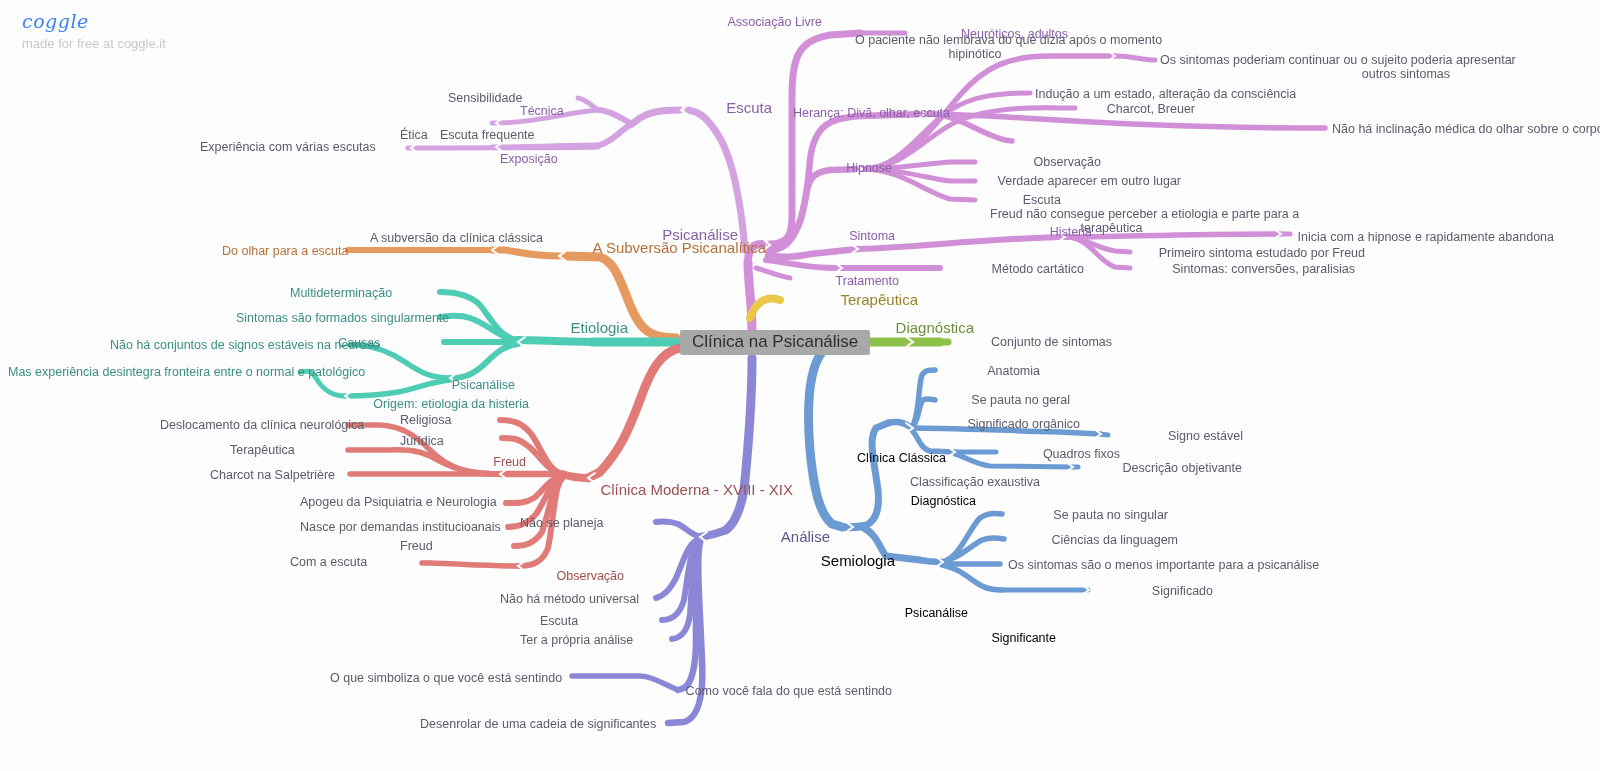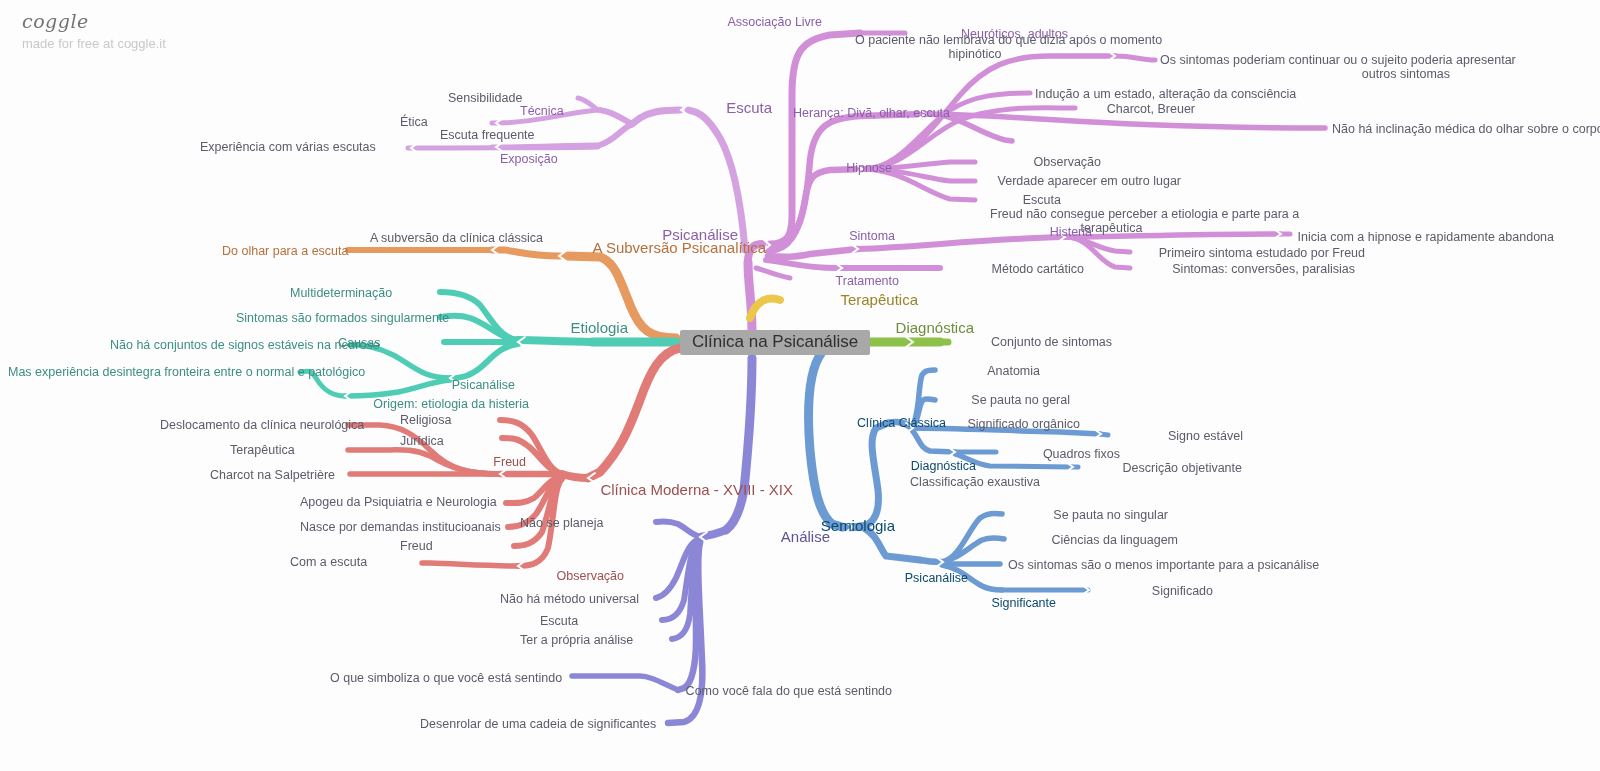--- a/index.html
+++ b/index.html
@@ -23,21 +23,21 @@
   }
   .brand {
     position: absolute;
     left: 22px; top: 10px;
     pointer-events: none;
   }
   .brand-name {
     font-family: "DejaVu Serif", serif;
     font-style: italic;
     font-size: 19px;
-    color: #737373;
+    color: #3b82f6;
     letter-spacing: .5px;
     line-height: 22px;
   }
   .brand-sub {
     font-size: 13px;
     color: #c9c9c9;
     line-height: 18px;
     margin-top: 3px;
   }
   .node {
@@ -62,21 +62,21 @@
   .node.center{ text-align: center; }
 
   .lvl1 { font-size: 15px; }
   .lvl2 { font-size: 12.5px; }
 
   
   .c-purple { color: #8a5fa8; }
   .c-orange { color: #b5713b; }
   .c-teal   { color: #3c8e84; }
   .c-red    { color: #9e4f50; }
-  .c-blue   { color: #0c4a6e; }
+  .c-blue   { color: #000000; margin-top: 35px; }
   .c-green  { color: #6e8d3c; }
   .c-yellow { color: #9a8428; }
   .c-violet { color: #5d5590; }
   .c-grey   { color: #5b5b6b; }
 </style>
 </head>
 <body>
 
 <div id="stage">
 
@@ -355,21 +355,21 @@
   <div class="node lvl2 c-grey left" style="left:1135px; top:246px; width:230px;">Primeiro sintoma estudado por Freud</div>
   <div class="node lvl2 c-grey left" style="left:1135px; top:262px; width:220px;">Sintomas: conversões, paralisias</div>
 
   <div class="node lvl2 c-purple left" style="left:805px; top:229px; width:90px;">Sintoma</div>
   <div class="node lvl2 c-grey left" style="left:944px; top:262px; width:140px;">Método cartático</div>
   <div class="node lvl2 c-purple left" style="left:789px; top:274px; width:110px;">Tratamento</div>
 
   <div class="node lvl1 c-purple left" style="left:682px; top:101px; width:90px;">Escuta</div>
   <div class="node lvl2 c-purple right" style="left:520px; top:104px; width:80px;">Técnica</div>
   <div class="node lvl2 c-grey right" style="left:448px; top:91px; width:128px;">Sensibilidade</div>
-  <div class="node lvl2 c-grey right" style="left:400px; top:115px; width:88px;">Ética</div>
+  <div class="node lvl2 c-grey right" style="left:400px; top:128px; width:88px;">Ética</div>
   <div class="node lvl2 c-purple right" style="left:500px; top:152px; width:112px;">Exposição</div>
   <div class="node lvl2 c-grey right" style="left:440px; top:128px; width:148px;">Escuta frequente</div>
   <div class="node lvl2 c-grey right" style="left:200px; top:140px; width:205px;">Experiência com várias escutas</div>
 
   <div class="node lvl1 c-orange left" style="left:566px; top:241px; width:200px;">A Subversão Psicanalítica</div>
   <div class="node lvl2 c-grey right" style="left:370px; top:231px; width:200px;">A subversão da clínica clássica</div>
   <div class="node lvl2 c-orange right" style="left:190px; top:244px; width:148px;margin-left:32px;">Do olhar para a escuta</div>
 
   <div class="node lvl1 c-teal left" style="left:518px; top:321px; width:110px;">Etiologia</div>
   <div class="node lvl2 c-teal right" style="left:290px; top:286px; width:140px;">Multideterminação</div>

